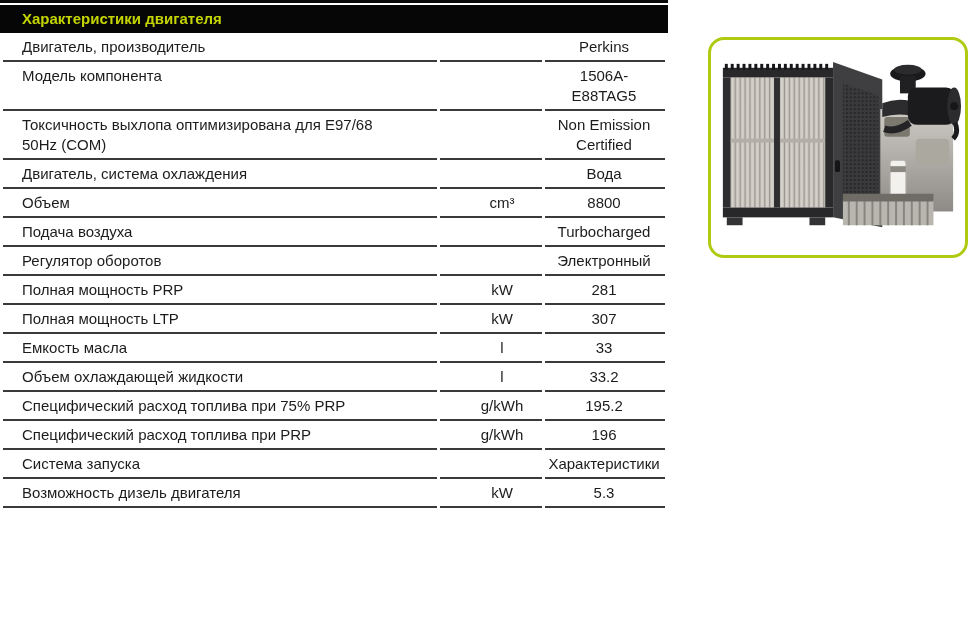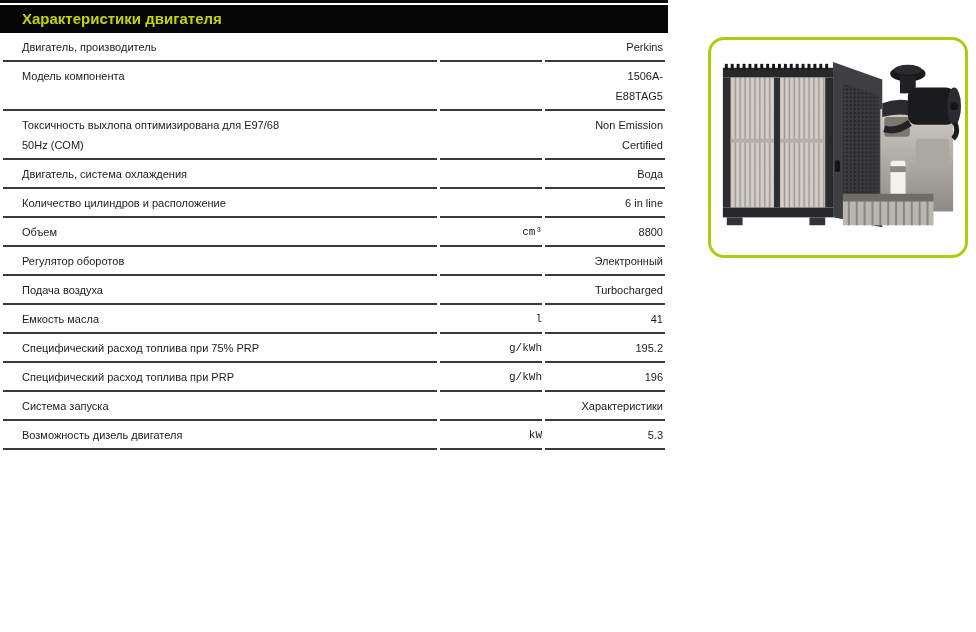--- a/index.html
+++ b/index.html
@@ -30,28 +30,28 @@
   }
   table.spec-table{
     width:668px;border-collapse:separate;border-spacing:3px 0;
     table-layout:fixed;
   }
   col.c-label{width:434px;}
   col.c-unit{width:102px;}
   col.c-value{width:120px;}
   td{
     border-bottom:2px solid var(--row-border);
-    font-size:11px;line-height:20px;
+    font-size:15px;line-height:20px;
     padding:4px 0 3px 0;
     vertical-align:top;
     color:var(--text);
   }
   td.label{padding-left:19px;white-space:pre-line;}
-  td.unit{text-align:right;padding-left:22px;font-family:Liberation Mono, monospace;}
-  td.value{text-align:right;padding-right:2px;white-space:pre-line;}
+  td.unit{text-align:center;padding-left:22px;}
+  td.value{text-align:center;padding-right:2px;white-space:pre-line;}
 
   
   .photo-frame{
     position:absolute;left:708px;top:37px;width:260px;height:221px;
     border:3px solid var(--frame-border);
     border-radius:16px;background:#ffffff;
     display:flex;align-items:center;justify-content:center;
   }
   .photo-frame svg{display:block;}
 </style>
@@ -89,43 +89,53 @@
             <td class="unit"></td>
             <td class="value">Non Emission
 Certified</td>
           </tr>
           <tr>
             <td class="label">Двигатель, система охлаждения</td>
             <td class="unit"></td>
             <td class="value">Вода</td>
           </tr>
           <tr>
-            <td class="label">Количество цилиндров и расположение</td>
-            <td class="unit"></td>
-            <td class="value">6 in line</td>
-          </tr>
-          <tr>
             <td class="label">Объем</td>
             <td class="unit">cm³</td>
             <td class="value">8800</td>
           </tr>
           <tr>
+            <td class="label">Подача воздуха</td>
+            <td class="unit"></td>
+            <td class="value">Turbocharged</td>
+          </tr>
+          <tr>
             <td class="label">Регулятор оборотов</td>
             <td class="unit"></td>
             <td class="value">Электронный</td>
           </tr>
           <tr>
-            <td class="label">Подача воздуха</td>
-            <td class="unit"></td>
-            <td class="value">Turbocharged</td>
+            <td class="label">Полная мощность PRP</td>
+            <td class="unit">kW</td>
+            <td class="value">281</td>
+          </tr>
+          <tr>
+            <td class="label">Полная мощность LTP</td>
+            <td class="unit">kW</td>
+            <td class="value">307</td>
           </tr>
           <tr>
             <td class="label">Емкость масла</td>
             <td class="unit">l</td>
-            <td class="value">41</td>
+            <td class="value">33</td>
+          </tr>
+          <tr>
+            <td class="label">Объем охлаждающей жидкости</td>
+            <td class="unit">l</td>
+            <td class="value">33.2</td>
           </tr>
           <tr>
             <td class="label">Специфический расход топлива при 75% PRP</td>
             <td class="unit">g/kWh</td>
             <td class="value">195.2</td>
           </tr>
           <tr>
             <td class="label">Специфический расход топлива при PRP</td>
             <td class="unit">g/kWh</td>
             <td class="value">196</td>

